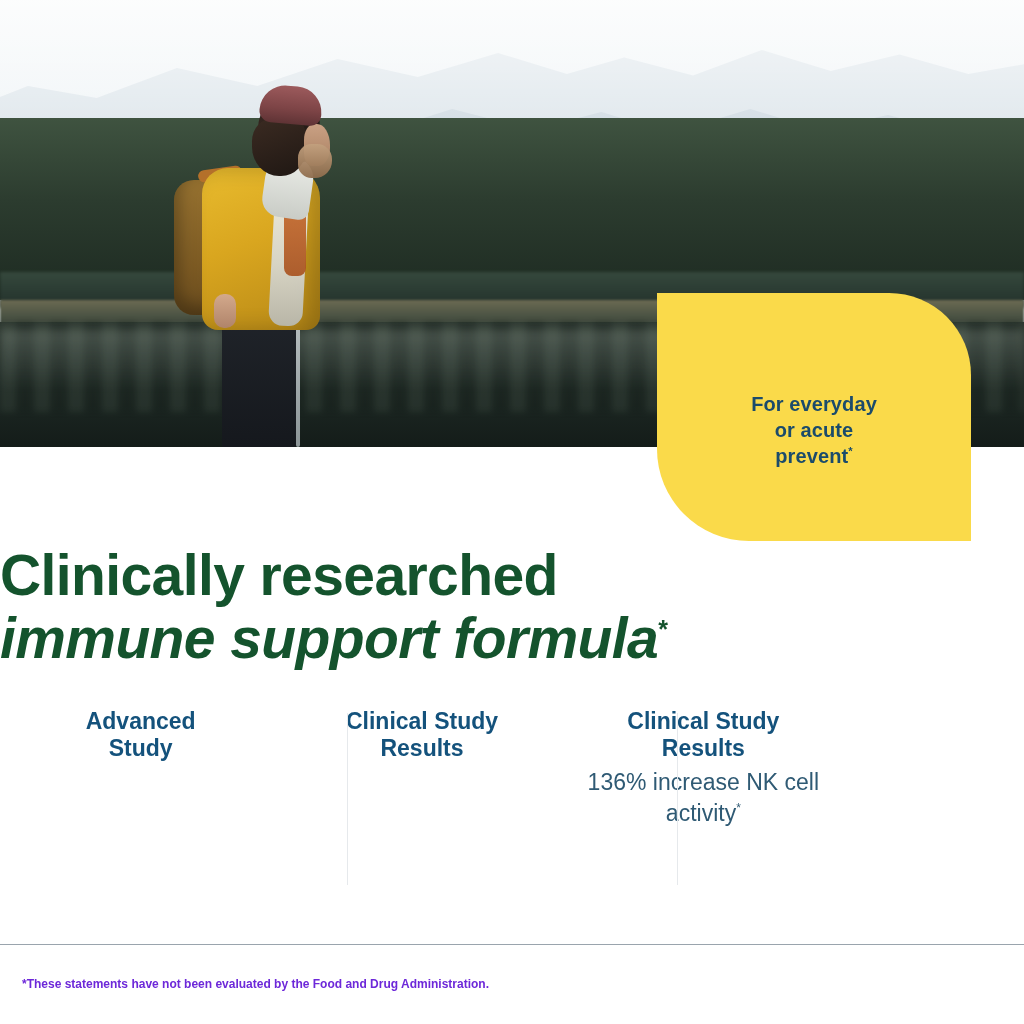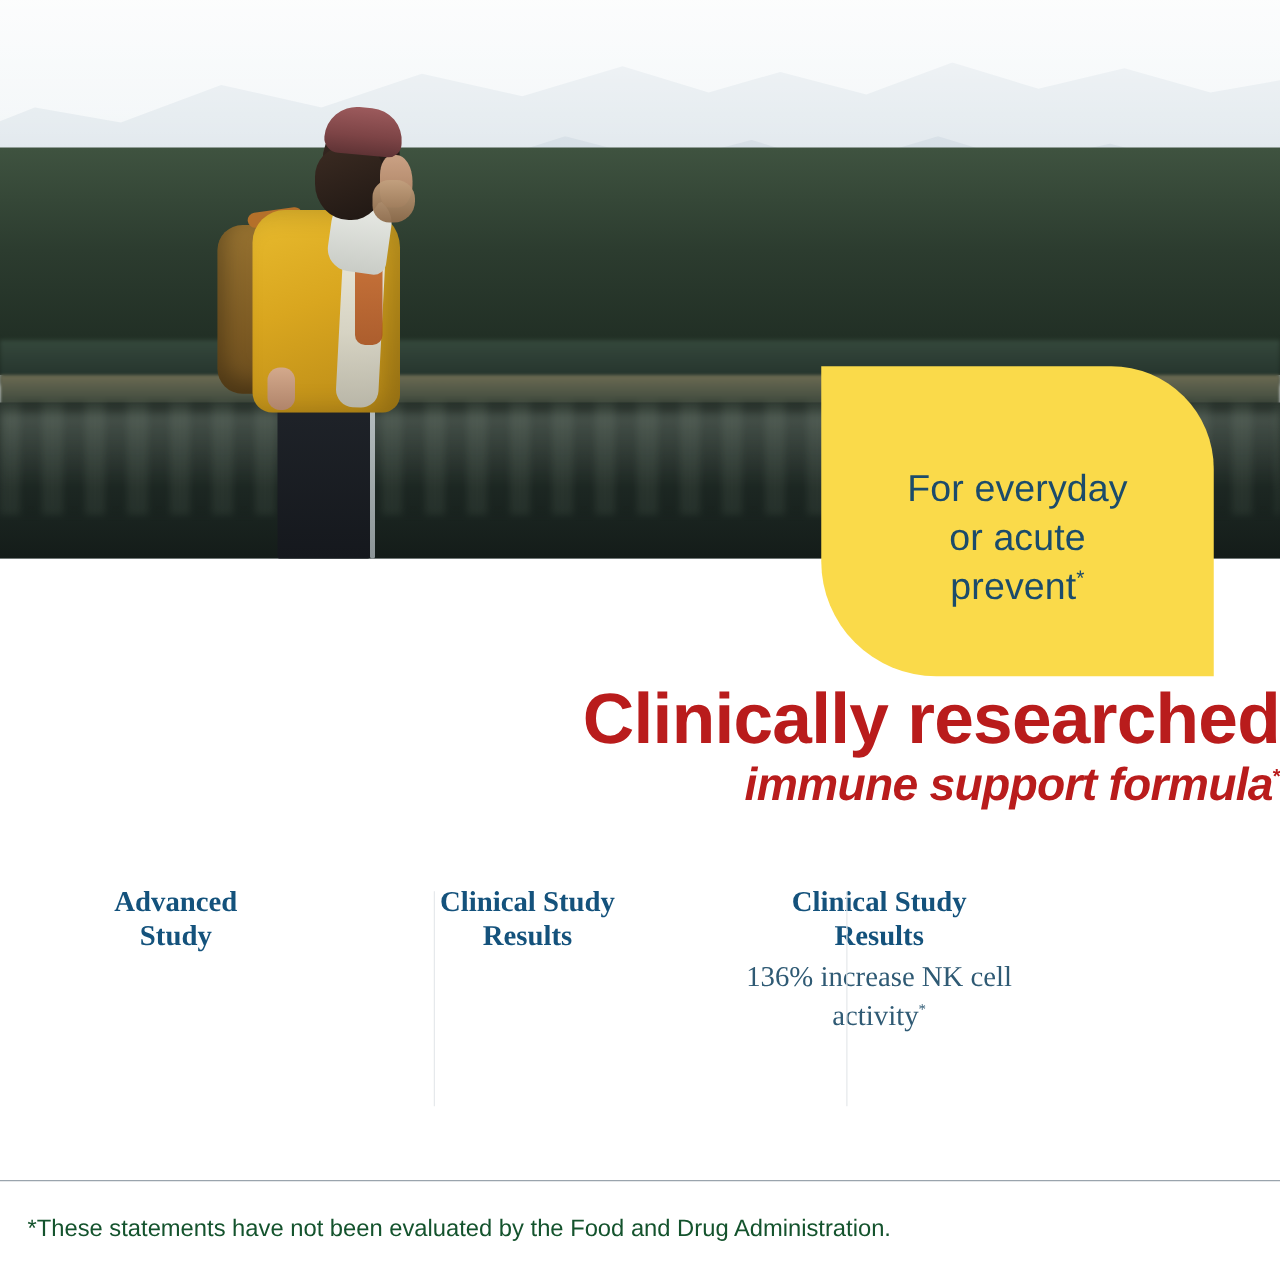--- a/index.html
+++ b/index.html
@@ -163,43 +163,43 @@
 
   
   .badge {
     position:absolute; left:657px; top:293px; width:314px; height:248px;
     background:#fada4a;
     border-radius:0 82px 0 92px;
     display:flex; align-items:center; justify-content:center;
     z-index:5;
   }
   .badge-text {
-    color:#1b4b6b; font-size:30px; font-weight:400; line-height:1.30;
+    color:#1b4b6b; font-size:20px; font-weight:700; line-height:1.30;
     text-align:center; letter-spacing:.1px; padding:0 24px; padding-top:26px;
   }
   .badge-text sup { font-size:.56em; vertical-align:super; line-height:0; }
 
   
   .headline {
-    position:absolute; left:0; top:545px; width:1024px; text-align:right;
-    color:#b91c1c;
+    position:absolute; left:0; top:545px; width:1024px; text-align:left;
+    color:#14532d;
   }
   .headline .l1 {
     font-size:57px; font-weight:700; letter-spacing:-.6px; line-height:1.06;
   }
   .headline .l2 {
-    font-size:37px; font-weight:700; font-style:italic;
+    font-size:57px; font-weight:700; font-style:italic;
     letter-spacing:-.6px; line-height:1.12; margin-top:2px;
   }
   .headline .l2 sup { font-size:.44em; vertical-align:super; line-height:0; font-style:normal; }
 
   
   .cols {
     position:absolute; left:0; top:708px; width:844px; height:215px;
-    display:flex; align-items:flex-start;font-family:Liberation Serif, serif;
+    display:flex; align-items:flex-start;
   }
   .col { flex:1 1 0; text-align:center; padding:0 14px; position:relative; }
   .col .ttl {
     color:#14527c; font-size:23px; font-weight:700; line-height:1.18;
     margin-bottom:5px;
   }
   .col .body {
     color:#2f5a74; font-size:23px; font-weight:400; line-height:1.33;
   }
   .col .body sup { font-size:.52em; vertical-align:super; line-height:0; }
@@ -212,22 +212,23 @@
 
   
   .footer {
     position:absolute; left:0; top:944px; width:1024px; height:80px;
     border-top:1px solid #9aa4ad;
     background:#fff;
     display:flex; flex-direction:column; justify-content:center;
     padding-left:22px;
   }
   .footer div {
-    color:#14532d; font-size:19px; line-height:1.62;
+    color:#6d28d9; font-size:12px; line-height:1.62;
     font-family:"Liberation Sans", sans-serif;
+    font-weight:bold;
   }
 </style>
 </head>
 <body>
 
 <div class="page">
 
   <div class="hero">
     <div class="sky"></div>
     <div class="ridge r1"></div>

